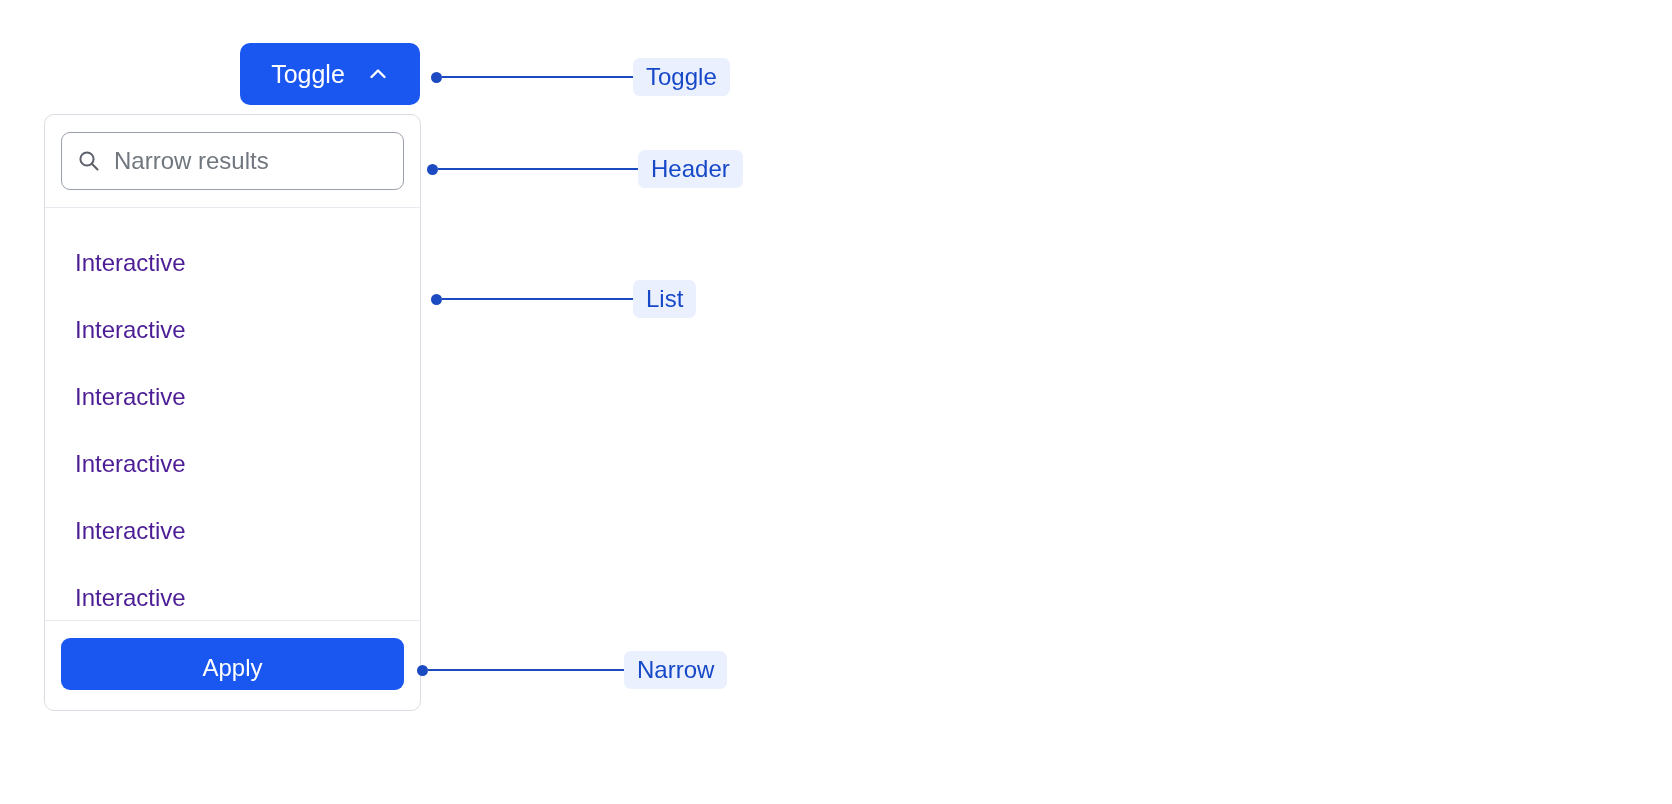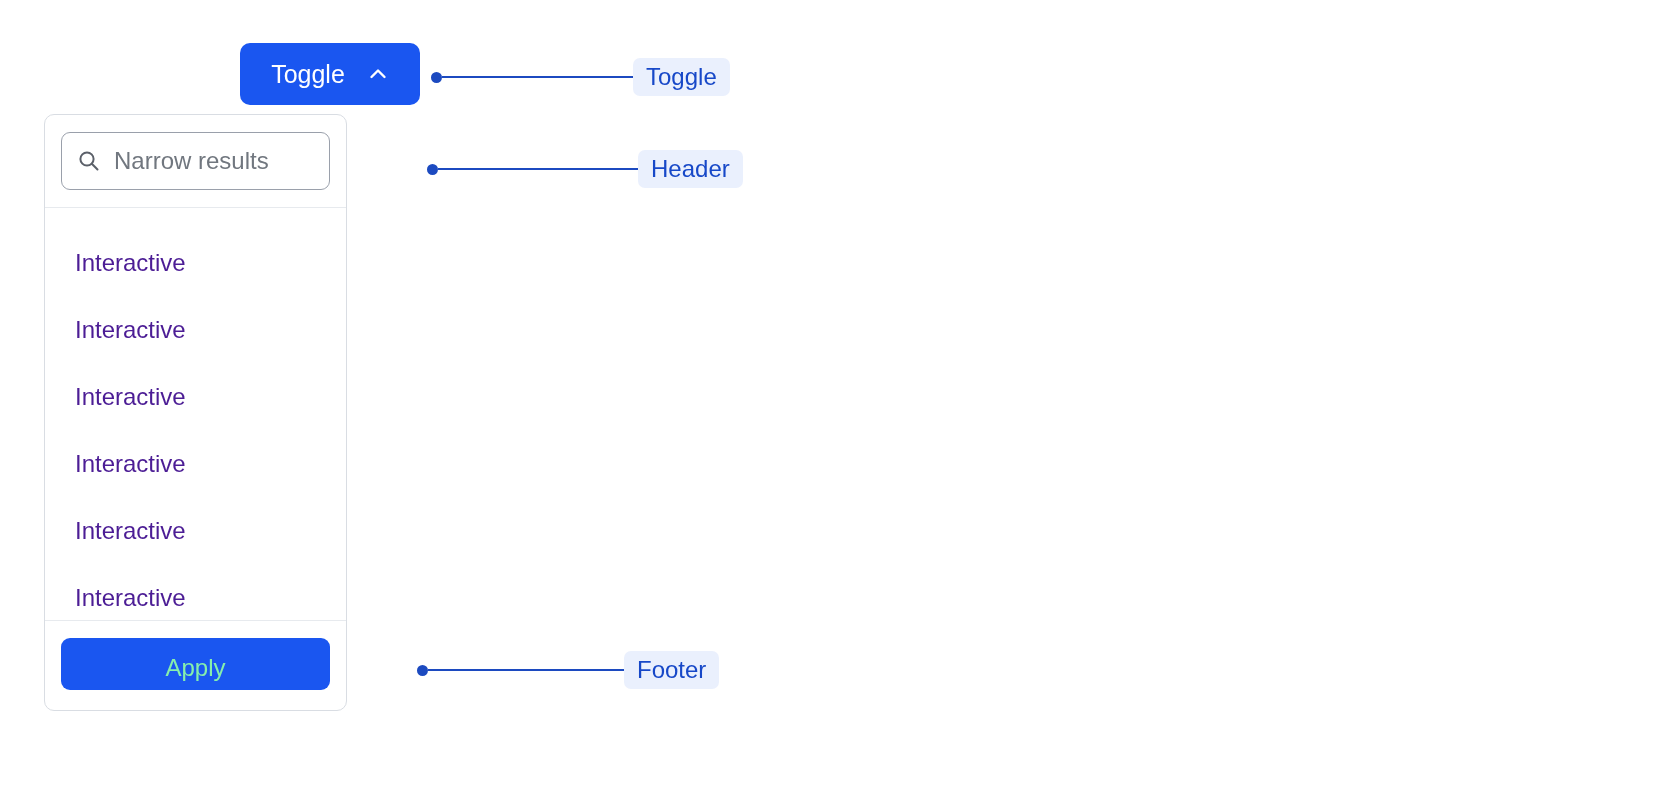--- a/index.html
+++ b/index.html
@@ -51,21 +51,21 @@
     align-items: center;
     justify-content: center;
   }
   .chevron-up svg { display: block; }
 
   
   .dropdown-panel {
     position: absolute;
     left: 44px;
     top: 114px;
-    width: 303px;
+    width: 377px;
     height: 597px;
     background: #ffffff;
     border: 1px solid #d9dde3;
     border-radius: 10px;
     box-sizing: border-box;
     display: flex;
     flex-direction: column;
     overflow: hidden;
   }
 
@@ -139,21 +139,21 @@
     padding: 17px 16px 20px 16px;
     box-sizing: border-box;
   }
   .apply-button {
     display: block;
     width: 100%;
     height: 52px;
     background: #1a56f0;
     border: none;
     border-radius: 9px;
-    color: #86efac;
+    color: #ffffff;
     font-size: 24px;
     font-family: "Liberation Sans", sans-serif;
     cursor: pointer;
     padding: 16px;
   }
 
   
   .annotation {
     position: absolute;
     display: flex;
@@ -251,20 +251,25 @@
     <span class="annot-line"></span>
     <span class="annot-badge">Toggle</span>
   </div>
 
   <div class="annotation annot-header">
     <span class="annot-dot"></span>
     <span class="annot-line"></span>
     <span class="annot-badge">Header</span>
   </div>
 
+  <div class="annotation annot-list">
+    <span class="annot-dot"></span>
+    <span class="annot-line"></span>
+    <span class="annot-badge">List</span>
+  </div>
 
   <div class="annotation annot-footer">
     <span class="annot-dot"></span>
     <span class="annot-line"></span>
-    <span class="annot-badge">Footer</span>
+    <span class="annot-badge">Narrow</span>
   </div>
 
 </div>
 
 </body></html>

